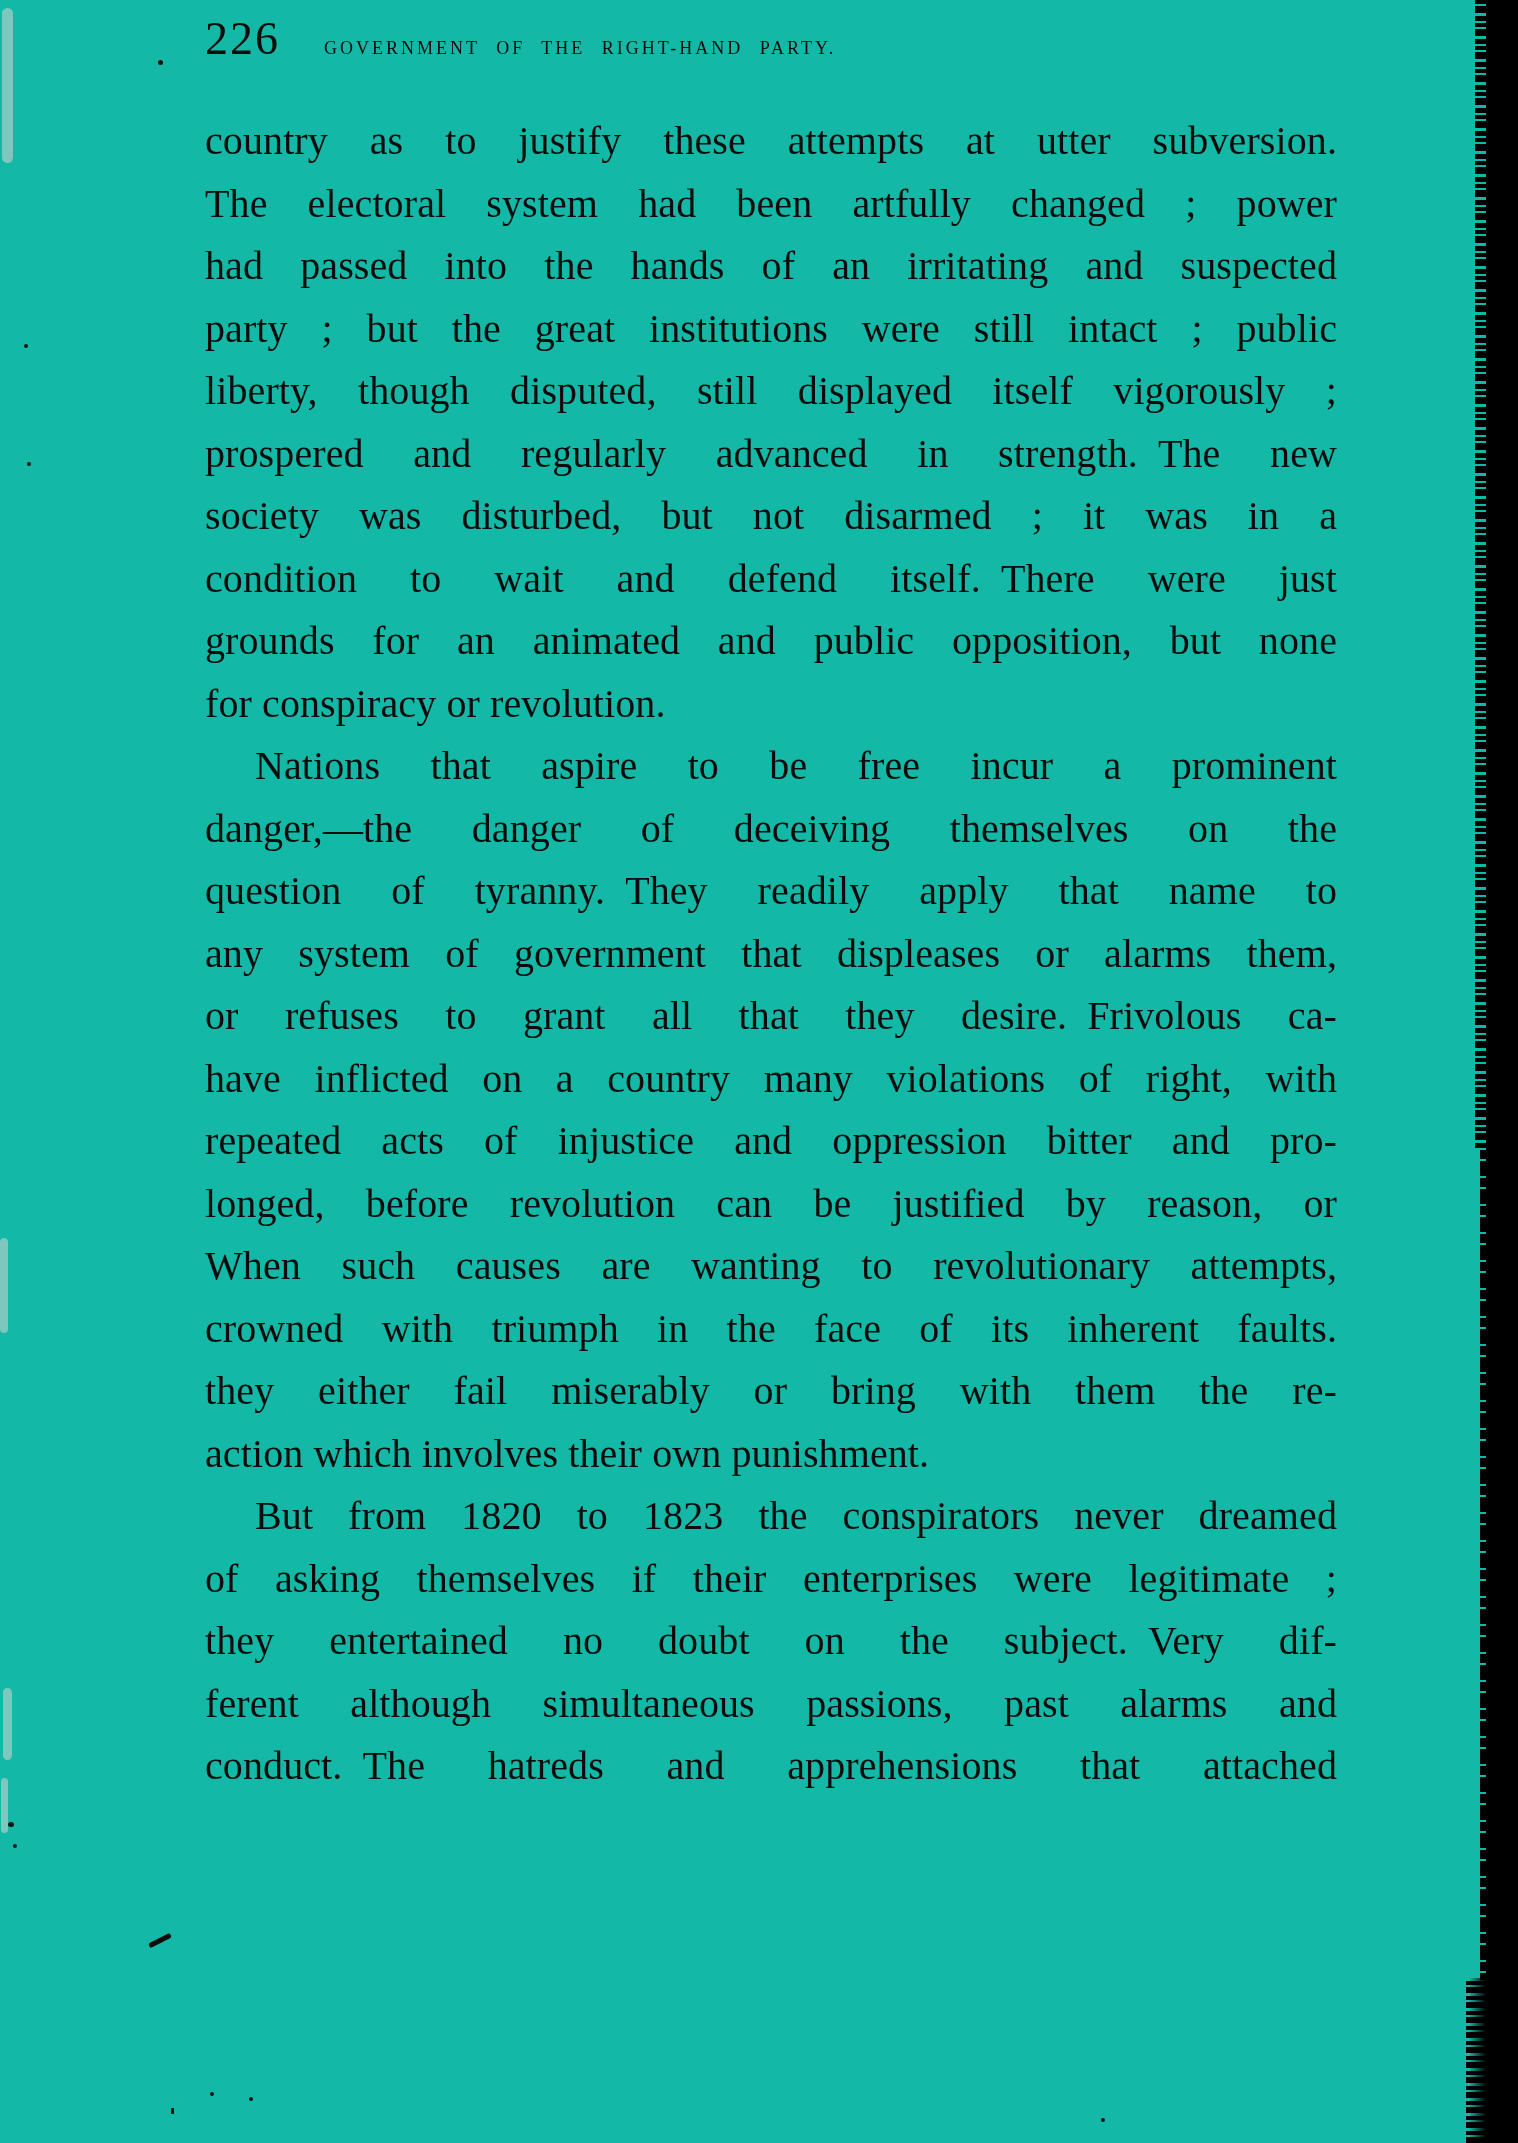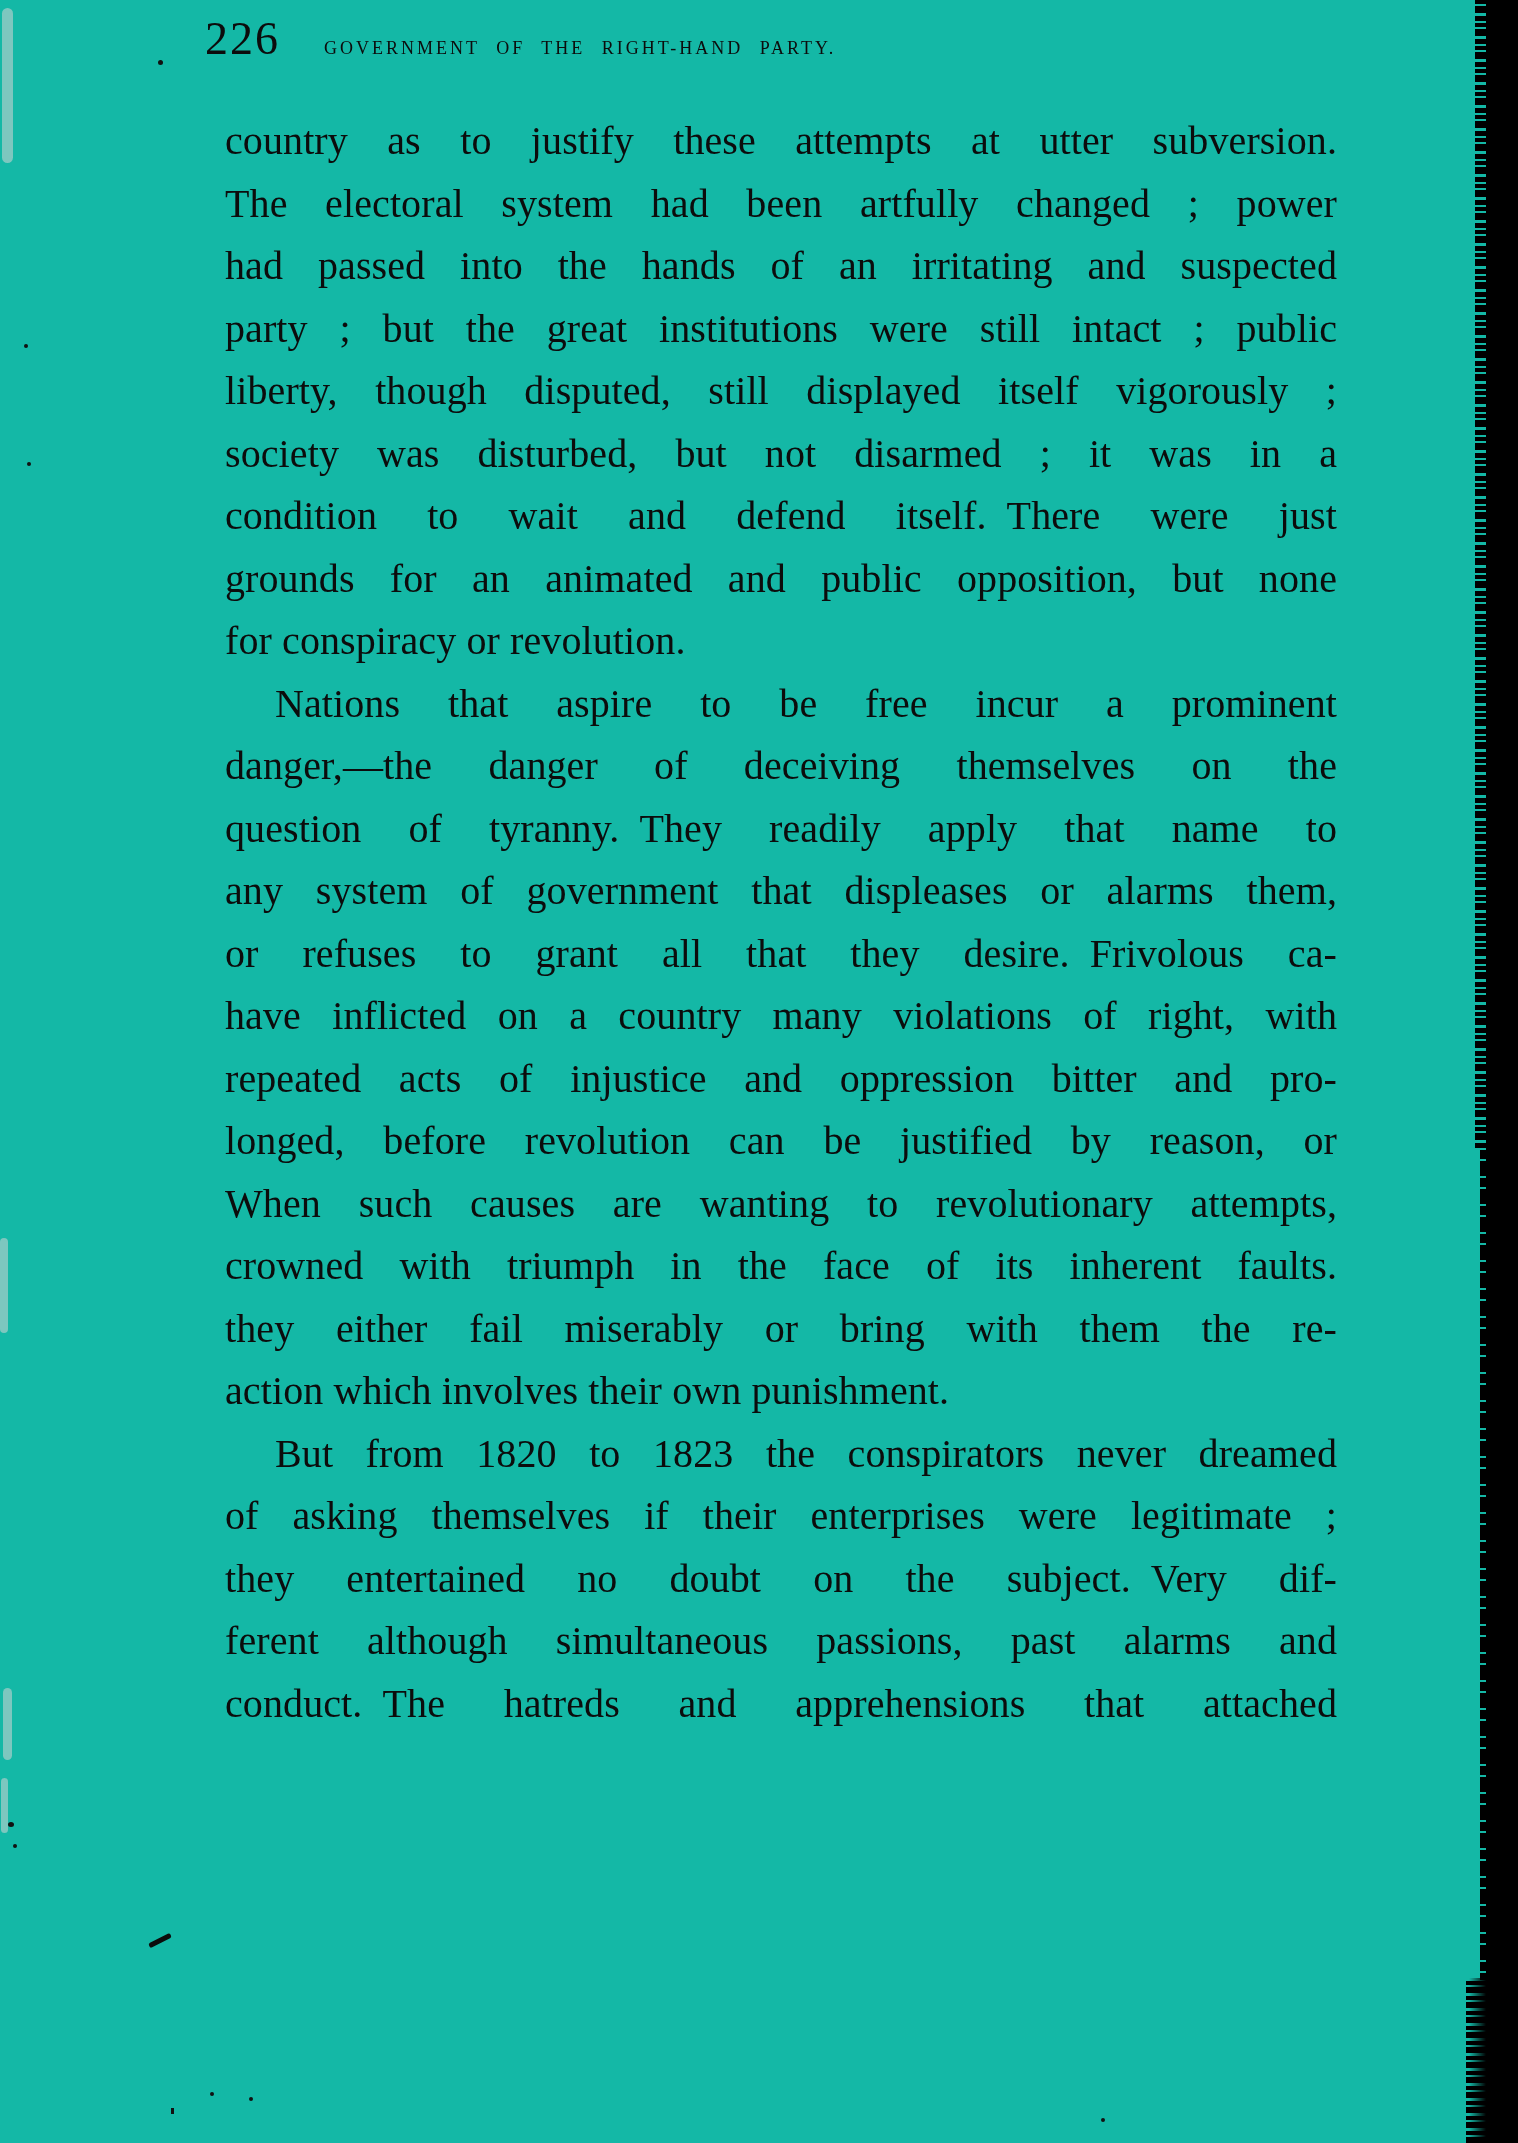--- a/index.html
+++ b/index.html
@@ -20,21 +20,20 @@
     font-size:18px; letter-spacing:3px; word-spacing:9px;
     margin-left:44px; white-space:nowrap;
   }
   .body-text {
     position:absolute; top:110px; left:205px; width:1132px;
   }
   .line {
     font-size:40px; line-height:62.5px; height:62.5px;
     text-align:justify; text-align-last:justify;
     letter-spacing:0.1px;
-    margin-left:20px;
   }
   .line.indent { text-indent:50px; }
   .line.lastline { text-align-last:left; }
   
   .band {
     position:absolute; top:0; right:0; width:55px; height:2143px;
     background:#000000;
   }
   .band .rag1 {
     position:absolute; left:-11px; top:0; width:11px; height:1150px;
@@ -92,20 +91,21 @@
     <span class="pagenum">226</span>
     <span class="running-title">GOVERNMENT OF THE RIGHT-HAND PARTY.</span>
   </div>
 
   <div class="body-text">
       <div class="line">country as to justify these attempts at utter subversion.</div>
       <div class="line">The electoral system had been artfully changed ; power</div>
       <div class="line">had passed into the hands of an irritating and suspected</div>
       <div class="line">party ; but the great institutions were still intact ; public</div>
       <div class="line">liberty, though disputed, still displayed itself vigorously ;</div>
+      <div class="line">prospered and regularly advanced in strength. The new</div>
       <div class="line">society was disturbed, but not disarmed ; it was in a</div>
       <div class="line">condition to wait and defend itself. There were just</div>
       <div class="line">grounds for an animated and public opposition, but none</div>
       <div class="line lastline">for conspiracy or revolution.</div>
       <div class="line indent">Nations that aspire to be free incur a prominent</div>
       <div class="line">danger,—the danger of deceiving themselves on the</div>
       <div class="line">question of tyranny. They readily apply that name to</div>
       <div class="line">any system of government that displeases or alarms them,</div>
       <div class="line">or refuses to grant all that they desire. Frivolous ca-</div>
       <div class="line">have inflicted on a country many violations of right, with</div>

